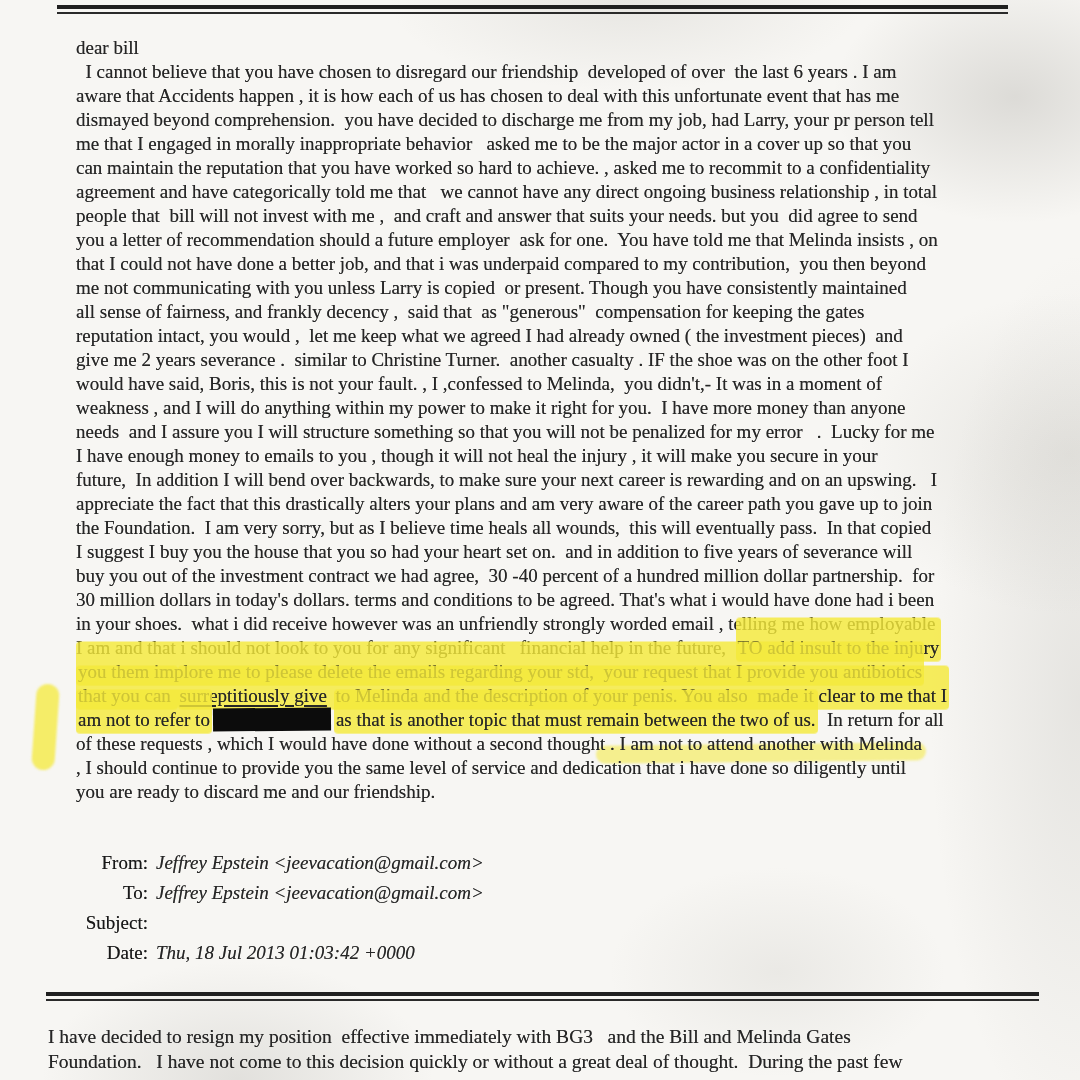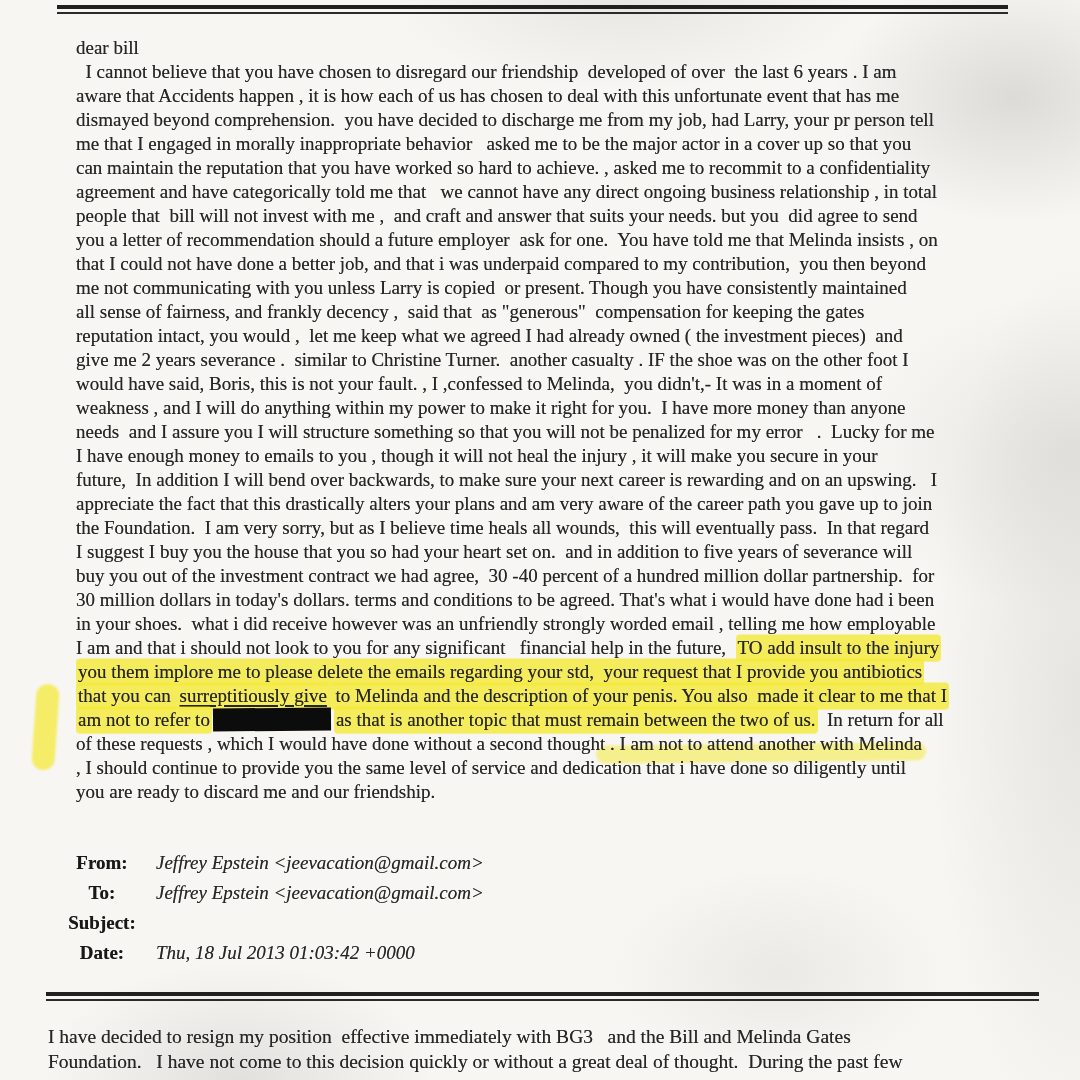--- a/index.html
+++ b/index.html
@@ -20,36 +20,36 @@
   .rule-top    { left:57px; top:5px;   width:951px; height:9px;
                  border-top:4px solid #202020; border-bottom:2px solid #2a2a2a; }
   .rule-bottom { left:46px; top:992px; width:993px; height:9px;
                  border-top:4px solid #202020; border-bottom:2px solid #2a2a2a; }
 
   .letter { position:absolute; left:76px; top:36px; width:1010px;
             font-size:19px; line-height:24px; }
   .letter .line { white-space:pre; height:24px;
                   text-shadow:0 0 0.6px rgba(45,45,45,0.65); }
 
-  .hl { background:rgba(244,233,58,0.82); border-radius:4px; padding:2px 2px 3px;
+  .hl { background:rgba(244,233,58,0.82); border-radius:4px; padding:19px 2px 3px;
         box-shadow:0 1px 0 rgba(244,233,58,0.55), 0 -1px 0 rgba(244,233,58,0.40); }
   .ul { text-decoration:underline; text-underline-offset:3px; text-decoration-thickness:1.5px; }
   .redact { display:inline-block; width:118px; height:23px; background:#0c0c0c;
             vertical-align:-5px; margin:0 3px 0 1px; transform:rotate(-0.4deg); }
 
   .marker-stroke-left { position:absolute; left:34px; top:684px; width:23px; height:86px;
         background:rgba(244,233,58,0.75); border-radius:12px;
         transform:rotate(4deg); filter:blur(1px); }
   .marker-swath { position:absolute; left:596px; top:744px; width:330px; height:18px;
         background:rgba(244,233,58,0.55); border-radius:9px;
         transform:rotate(-0.6deg); filter:blur(1px); }
 
   .headers { position:absolute; left:56px; top:850px; font-size:19px; }
   .hdr-row { display:flex; height:30px; line-height:26px; }
-  .hdr-label { width:92px; text-align:center; font-weight:bold; color:#181818;
+  .hdr-label { width:92px; text-align:right; font-weight:normal; color:#181818;
                text-shadow:0 0 0.5px rgba(30,30,30,0.6); }
   .hdr-value { padding-left:8px; white-space:pre;
                text-shadow:0 0 0.5px rgba(45,45,45,0.55);font-style:italic; }
 
   .footer { position:absolute; left:48px; top:1024px; width:1010px;
             font-size:19.5px; line-height:25px; }
   .footer .line { white-space:pre; height:25px;
                   text-shadow:0 0 0.6px rgba(45,45,45,0.65); }
 </style>
 </head>
@@ -75,21 +75,21 @@
       <div class="line"><span>me not communicating with you unless Larry is copied  or present. Though you have consistently maintained</span></div>
       <div class="line"><span>all sense of fairness, and frankly decency ,  said that  as "generous"  compensation for keeping the gates</span></div>
       <div class="line"><span>reputation intact, you would ,  let me keep what we agreed I had already owned ( the investment pieces)  and</span></div>
       <div class="line"><span>give me 2 years severance .  similar to Christine Turner.  another casualty . IF the shoe was on the other foot I</span></div>
       <div class="line"><span>would have said, Boris, this is not your fault. , I ,confessed to Melinda,  you didn't,- It was in a moment of</span></div>
       <div class="line"><span>weakness , and I will do anything within my power to make it right for you.  I have more money than anyone</span></div>
       <div class="line"><span>needs  and I assure you I will structure something so that you will not be penalized for my error   .  Lucky for me</span></div>
       <div class="line"><span>I have enough money to emails to you , though it will not heal the injury , it will make you secure in your</span></div>
       <div class="line"><span>future,  In addition I will bend over backwards, to make sure your next career is rewarding and on an upswing.   I</span></div>
       <div class="line"><span>appreciate the fact that this drastically alters your plans and am very aware of the career path you gave up to join</span></div>
-      <div class="line"><span>the Foundation.  I am very sorry, but as I believe time heals all wounds,  this will eventually pass.  In that regard</span></div>
+      <div class="line"><span>the Foundation.  I am very sorry, but as I believe time heals all wounds,  this will eventually pass.  In that copied</span></div>
       <div class="line"><span>I suggest I buy you the house that you so had your heart set on.  and in addition to five years of severance will</span></div>
       <div class="line"><span>buy you out of the investment contract we had agree,  30 -40 percent of a hundred million dollar partnership.  for</span></div>
       <div class="line"><span>30 million dollars in today's dollars. terms and conditions to be agreed. That's what i would have done had i been</span></div>
       <div class="line"><span>in your shoes.  what i did receive however was an unfriendly strongly worded email , telling me how employable</span></div>
       <div class="line"><span>I am and that i should not look to you for any significant   financial help in the future,  </span><span class="hl">TO add insult to the injury</span></div>
       <div class="line"><span class="hl">you them implore me to please delete the emails regarding your std,  your request that I provide you antibiotics</span></div>
       <div class="line"><span class="hl">that you can </span><span class="hl ul">surreptitiously give</span><span class="hl"> to Melinda and the description of your penis. You also  made it clear to me that I</span></div>
       <div class="line"><span class="hl">am not to refer to</span><span class="redact"></span><span class="hl">as that is another topic that must remain between the two of us.</span><span>  In return for all</span></div>
       <div class="line"><span>of these requests , which I would have done without a second thought . I am not to attend another with Melinda</span></div>
       <div class="line"><span>, I should continue to provide you the same level of service and dedication that i have done so diligently until</span></div>

